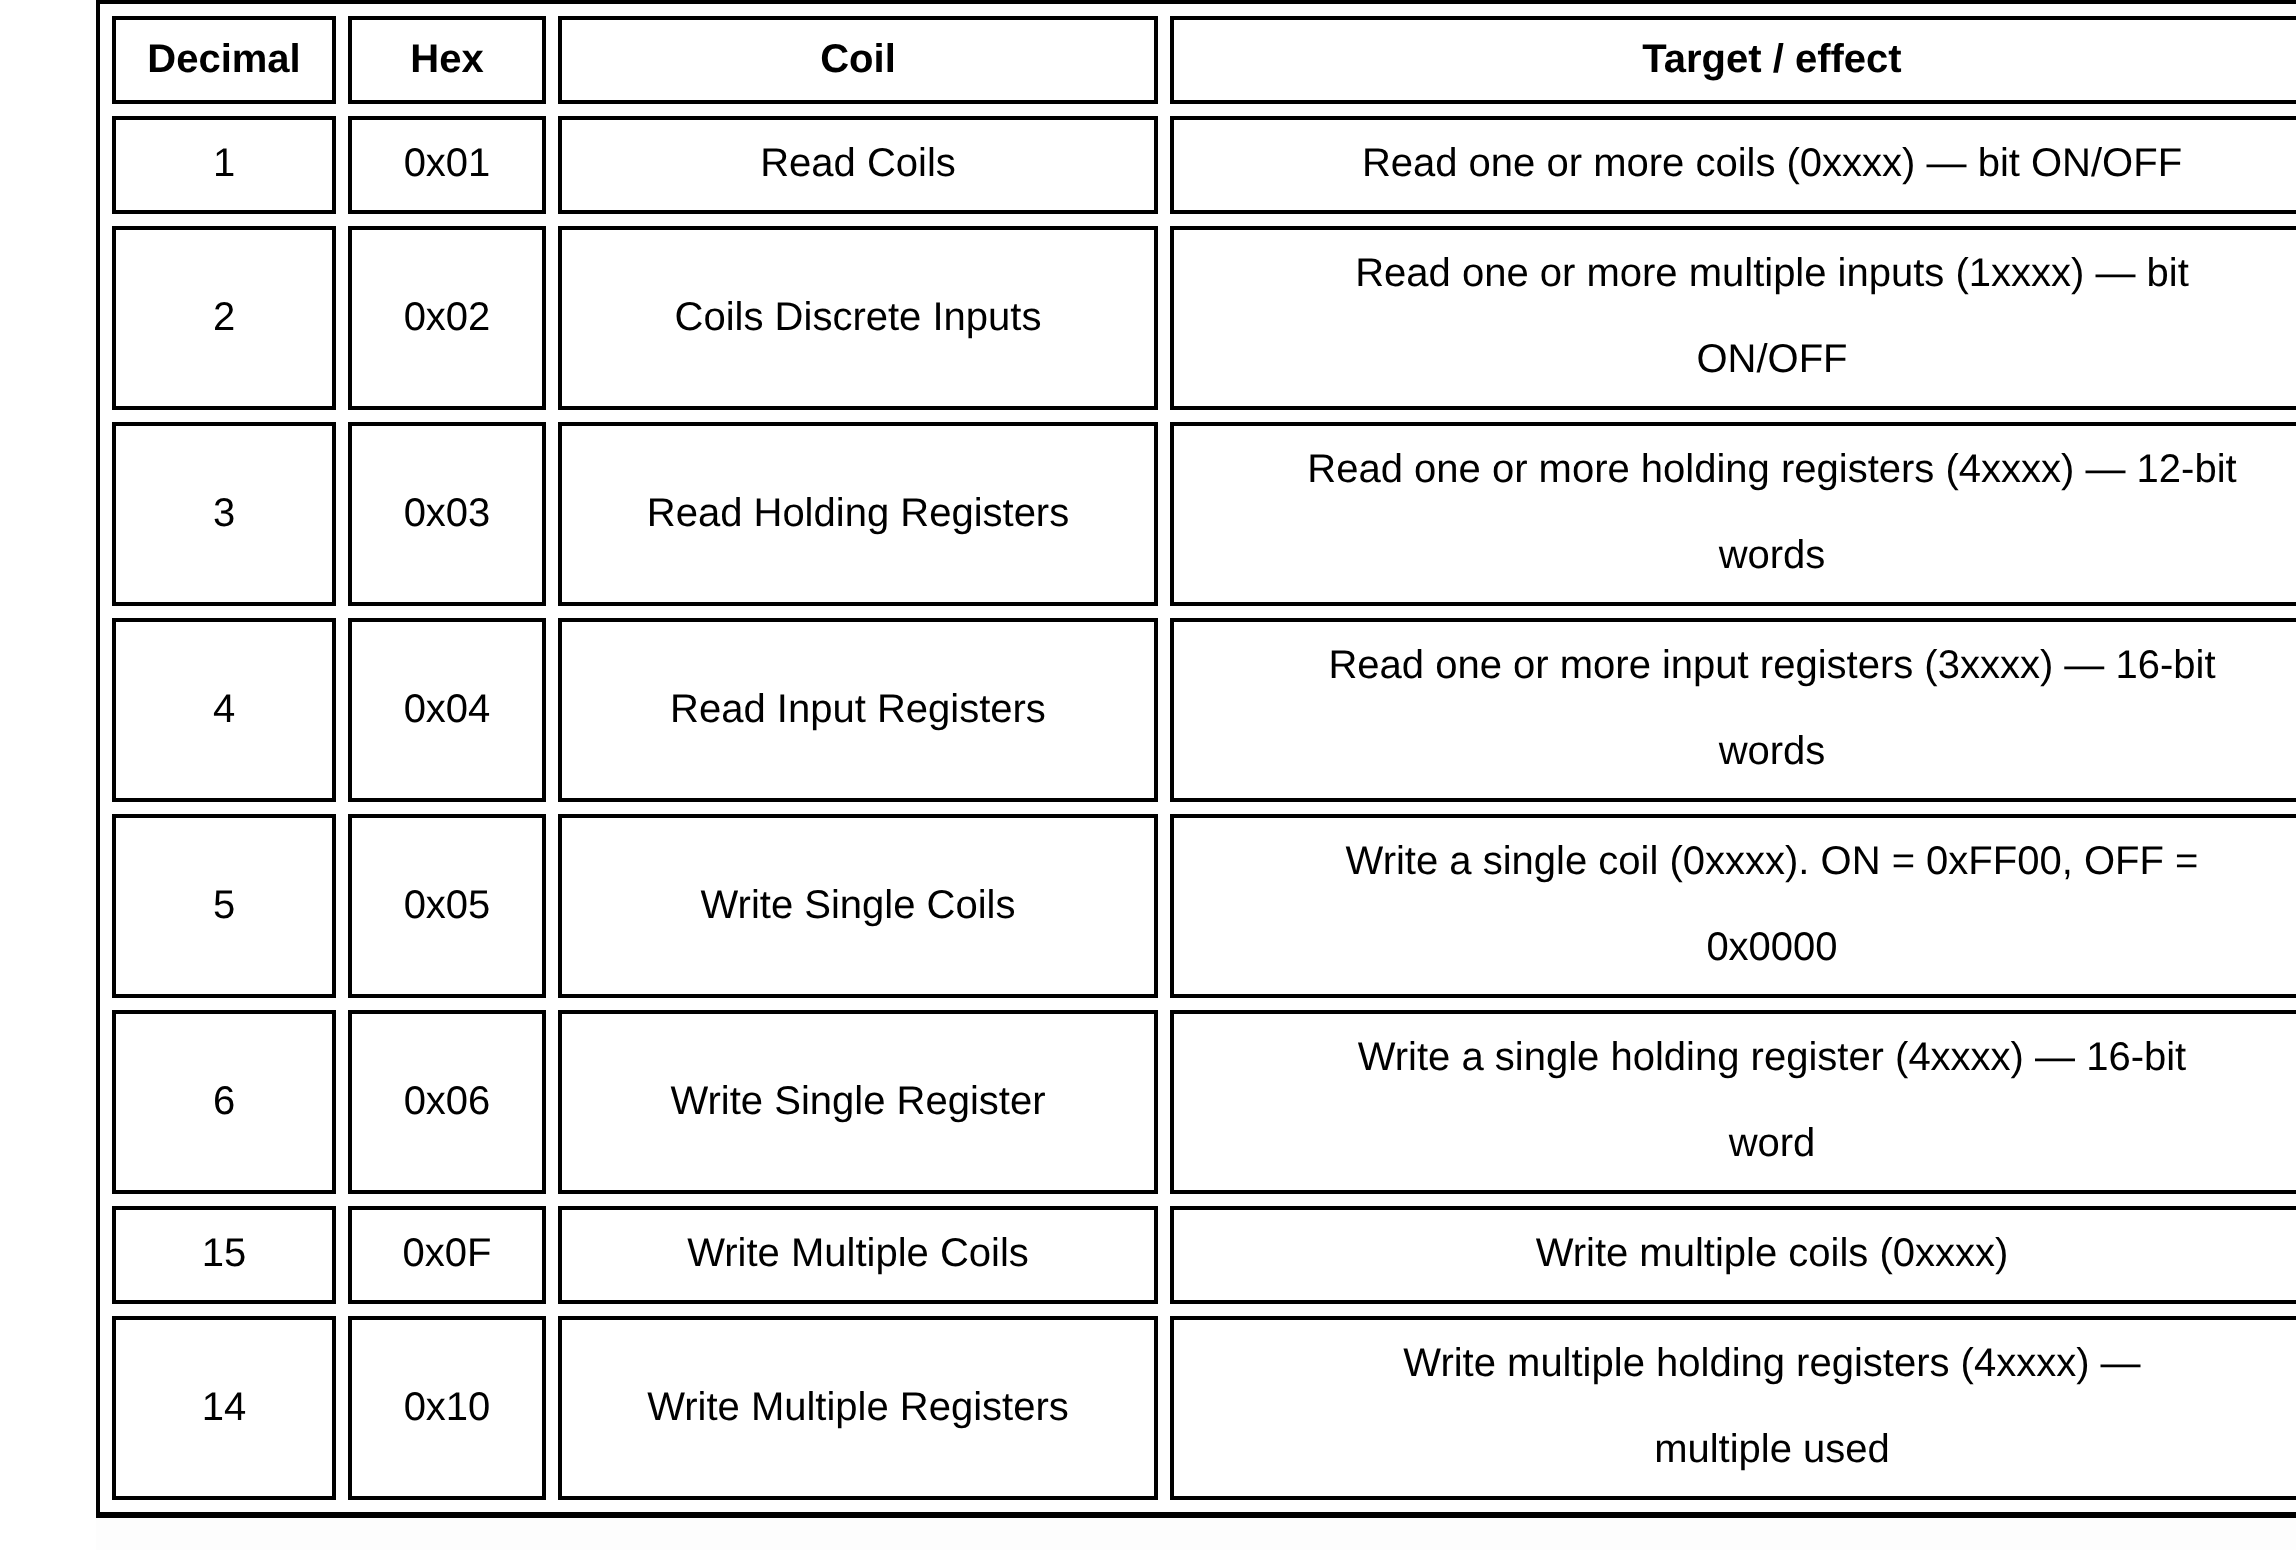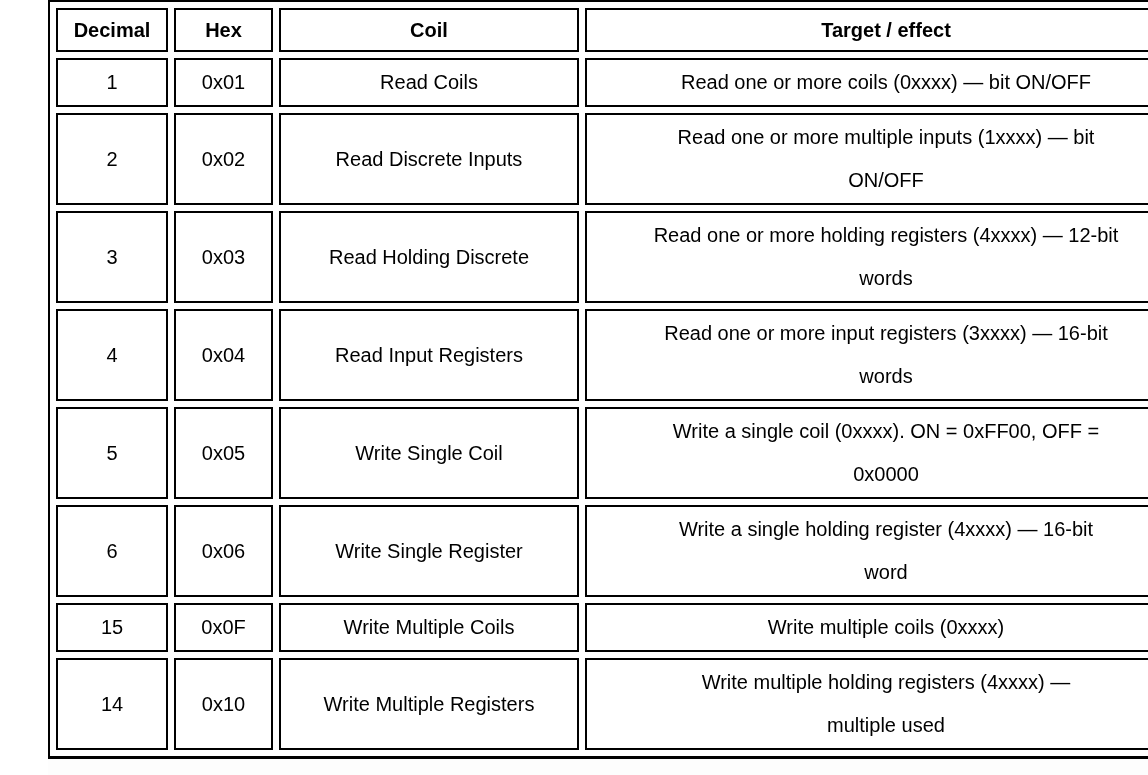--- a/index.html
+++ b/index.html
@@ -77,42 +77,42 @@
       <tbody>
           <tr>
     <td>1</td>
     <td>0x01</td>
     <td>Read Coils</td>
     <td>Read one or more coils (0xxxx) — bit ON/OFF</td>
   </tr>
           <tr>
     <td>2</td>
     <td>0x02</td>
-    <td>Read Discrete Inputs</td>
+    <td>Coils Discrete Inputs</td>
     <td>Read one or more multiple inputs (1xxxx) — bit
 ON/OFF</td>
   </tr>
           <tr>
     <td>3</td>
     <td>0x03</td>
-    <td>Read Holding Discrete</td>
+    <td>Read Holding Registers</td>
     <td>Read one or more holding registers (4xxxx) — 12-bit
 words</td>
   </tr>
           <tr>
     <td>4</td>
     <td>0x04</td>
     <td>Read Input Registers</td>
     <td>Read one or more input registers (3xxxx) — 16-bit
 words</td>
   </tr>
           <tr>
     <td>5</td>
     <td>0x05</td>
-    <td>Write Single Coil</td>
+    <td>Write Single Coils</td>
     <td>Write a single coil (0xxxx). ON = 0xFF00, OFF =
 0x0000</td>
   </tr>
           <tr>
     <td>6</td>
     <td>0x06</td>
     <td>Write Single Register</td>
     <td>Write a single holding register (4xxxx) — 16-bit
 word</td>
   </tr>

